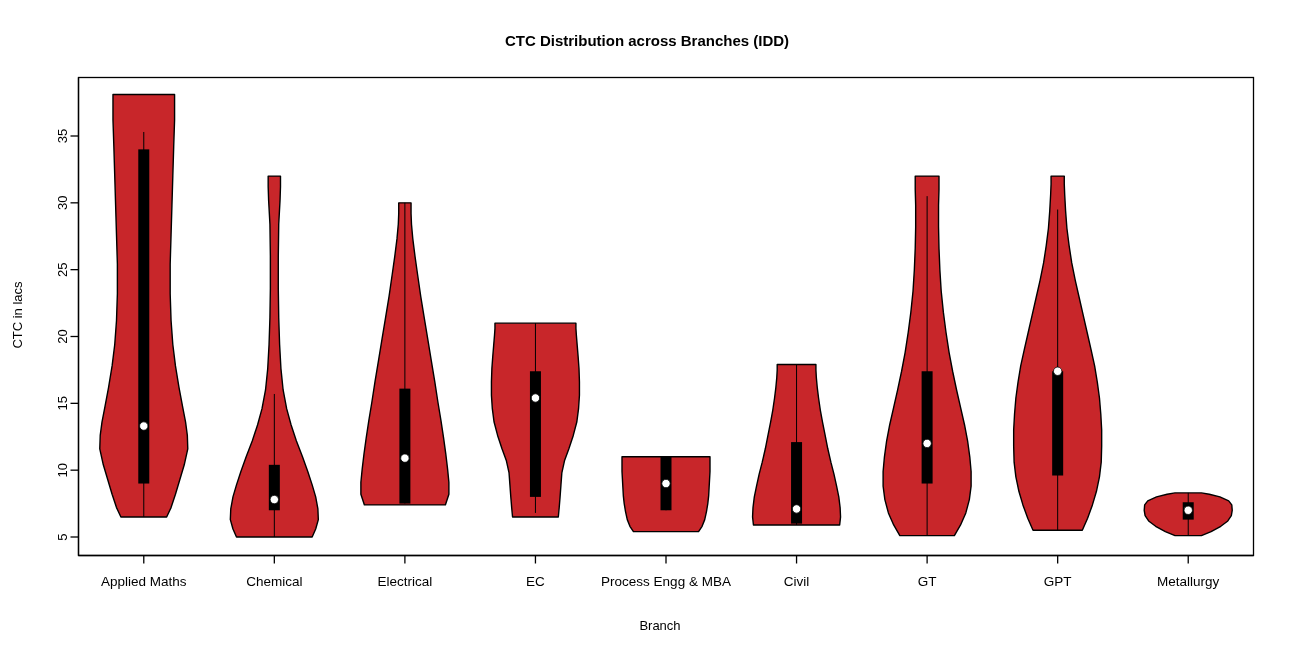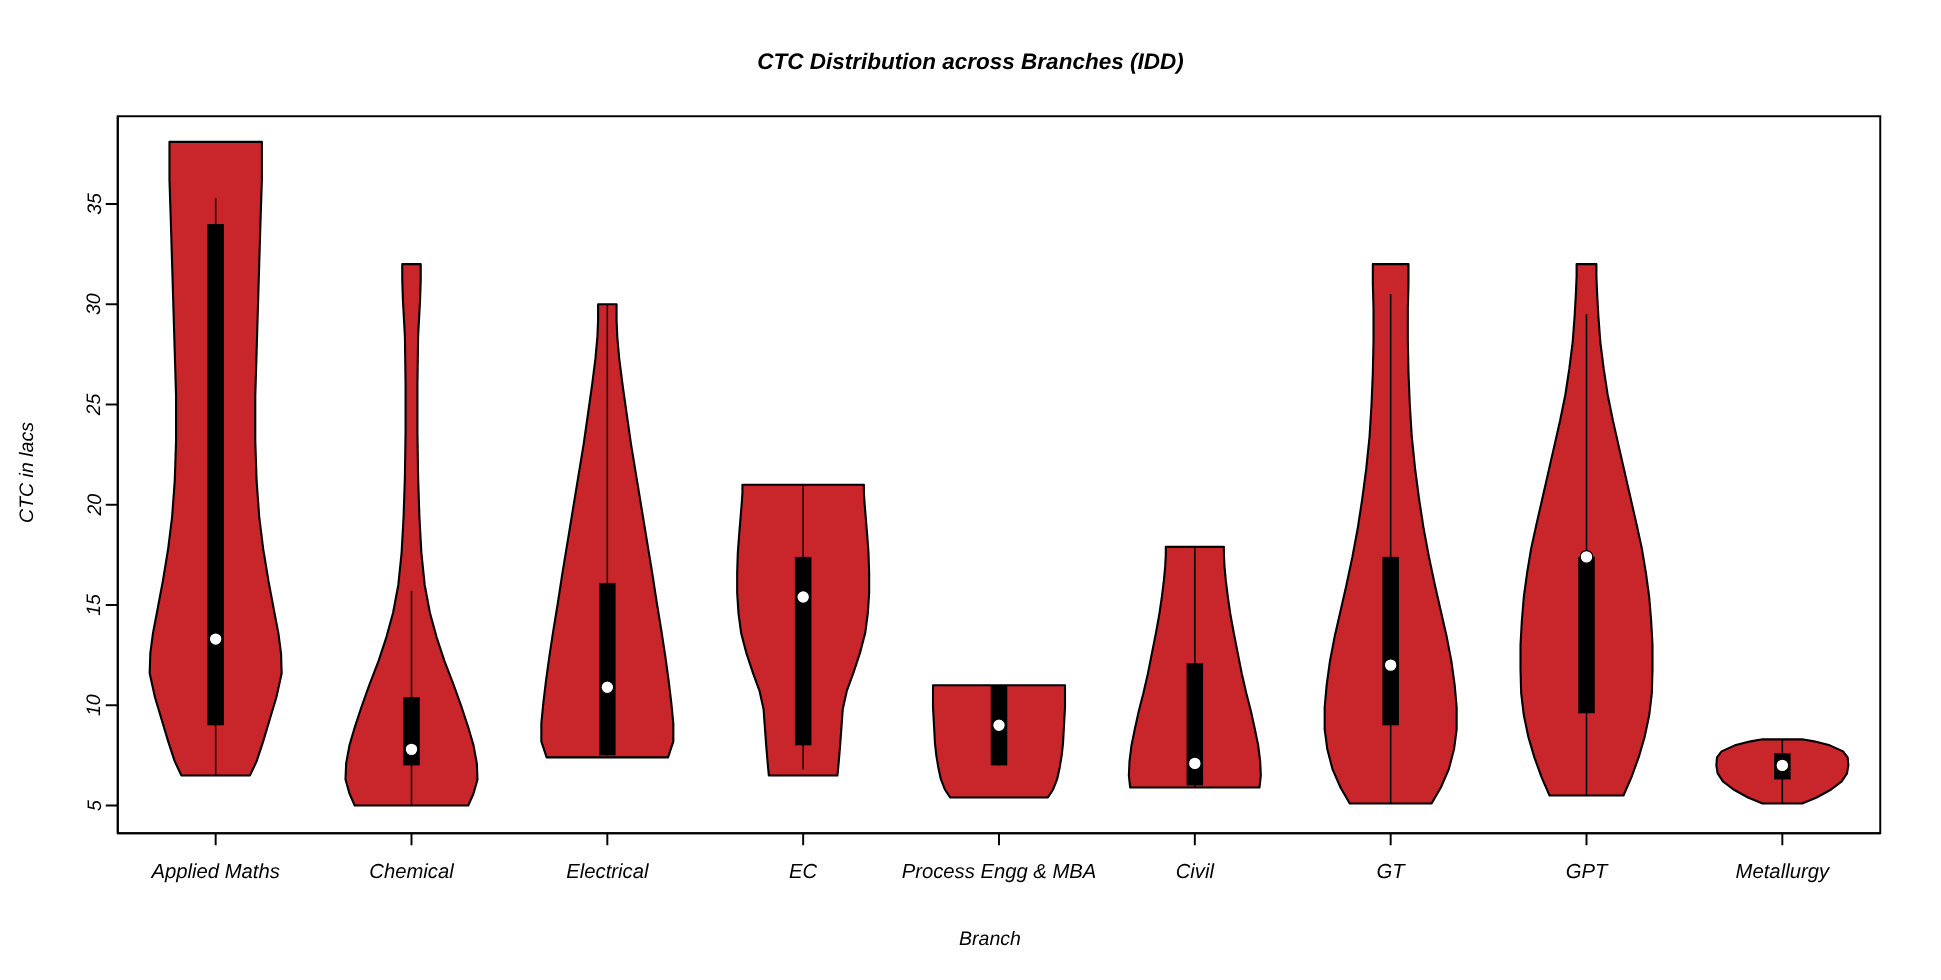--- a/index.html
+++ b/index.html
@@ -2,21 +2,21 @@
 <html><head>
 <meta charset="utf-8">
 <style>
   html,body{margin:0;padding:0;background:#ffffff;}
   body{
     width:1294px;height:653px;overflow:hidden;
     font-family:"Liberation Sans","DejaVu Sans",sans-serif;
     color:#000000;
     position:relative;
   }
-  #plot-root{position:absolute;left:0;top:0;width:1294px;height:523px;font-style:italic;}
+  #plot-root{position:absolute;left:0;top:0;width:1294px;height:523px;}
   svg{display:block;}
   .ttl{font-weight:bold;font-size:15px;font-family:"Liberation Sans","DejaVu Sans",sans-serif;}
   .axlab{font-size:13px;font-family:"Liberation Sans","DejaVu Sans",sans-serif;}
   .ticktxt{font-size:13px;font-family:"Liberation Sans","DejaVu Sans",sans-serif;}
   .catlab{font-size:13.5px;font-family:"Liberation Sans","DejaVu Sans",sans-serif;}
 </style>
 </head>
 <body>
 
 <div id="plot-root">

